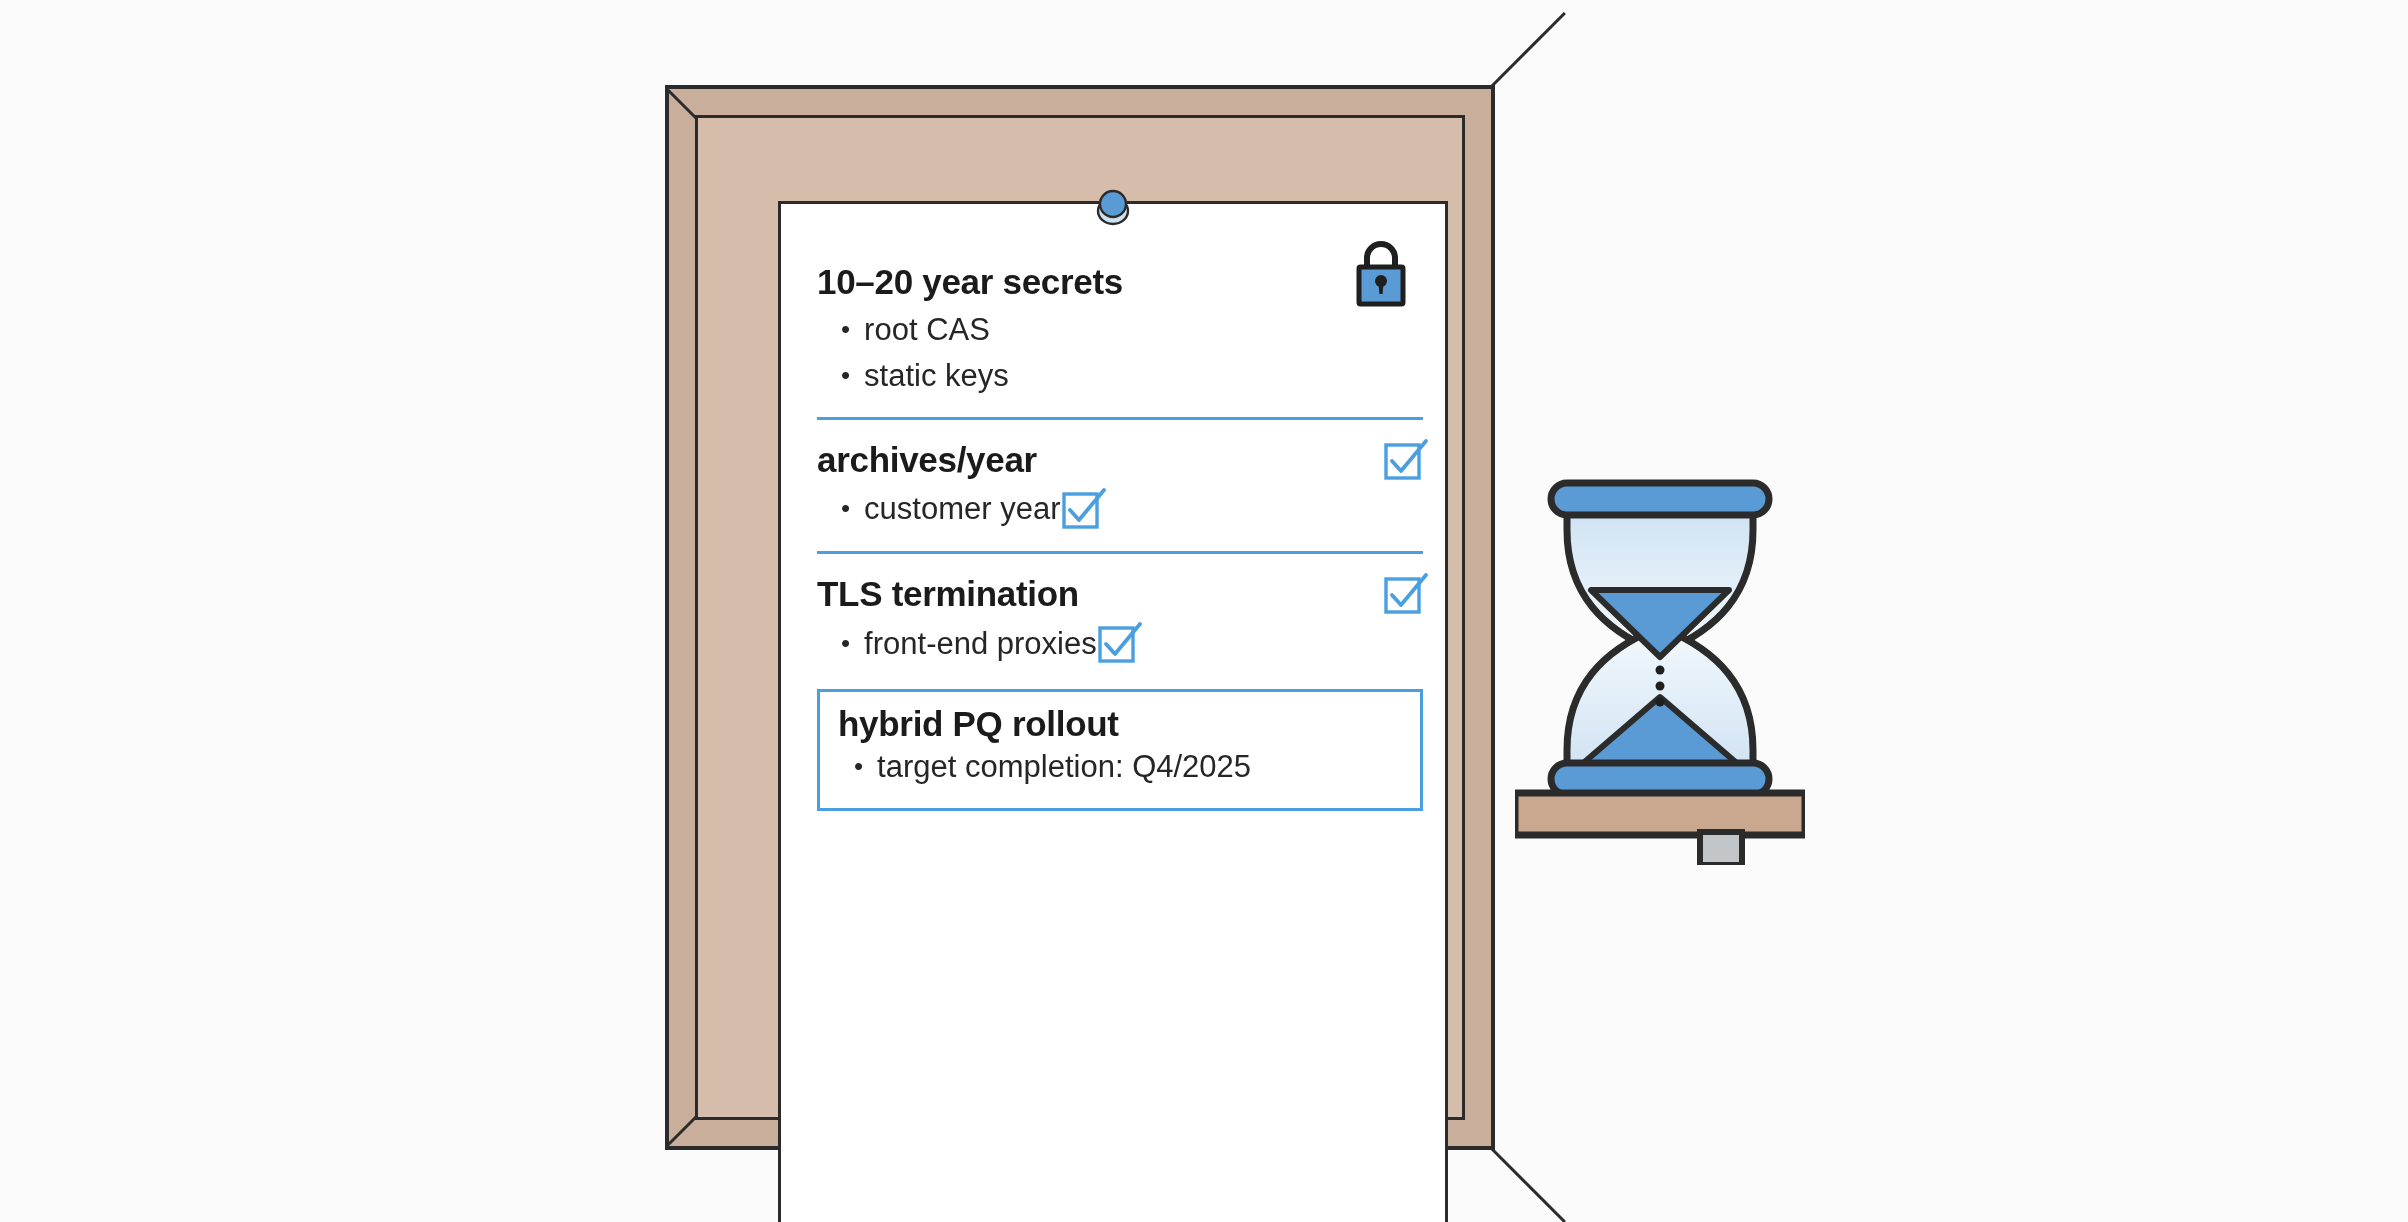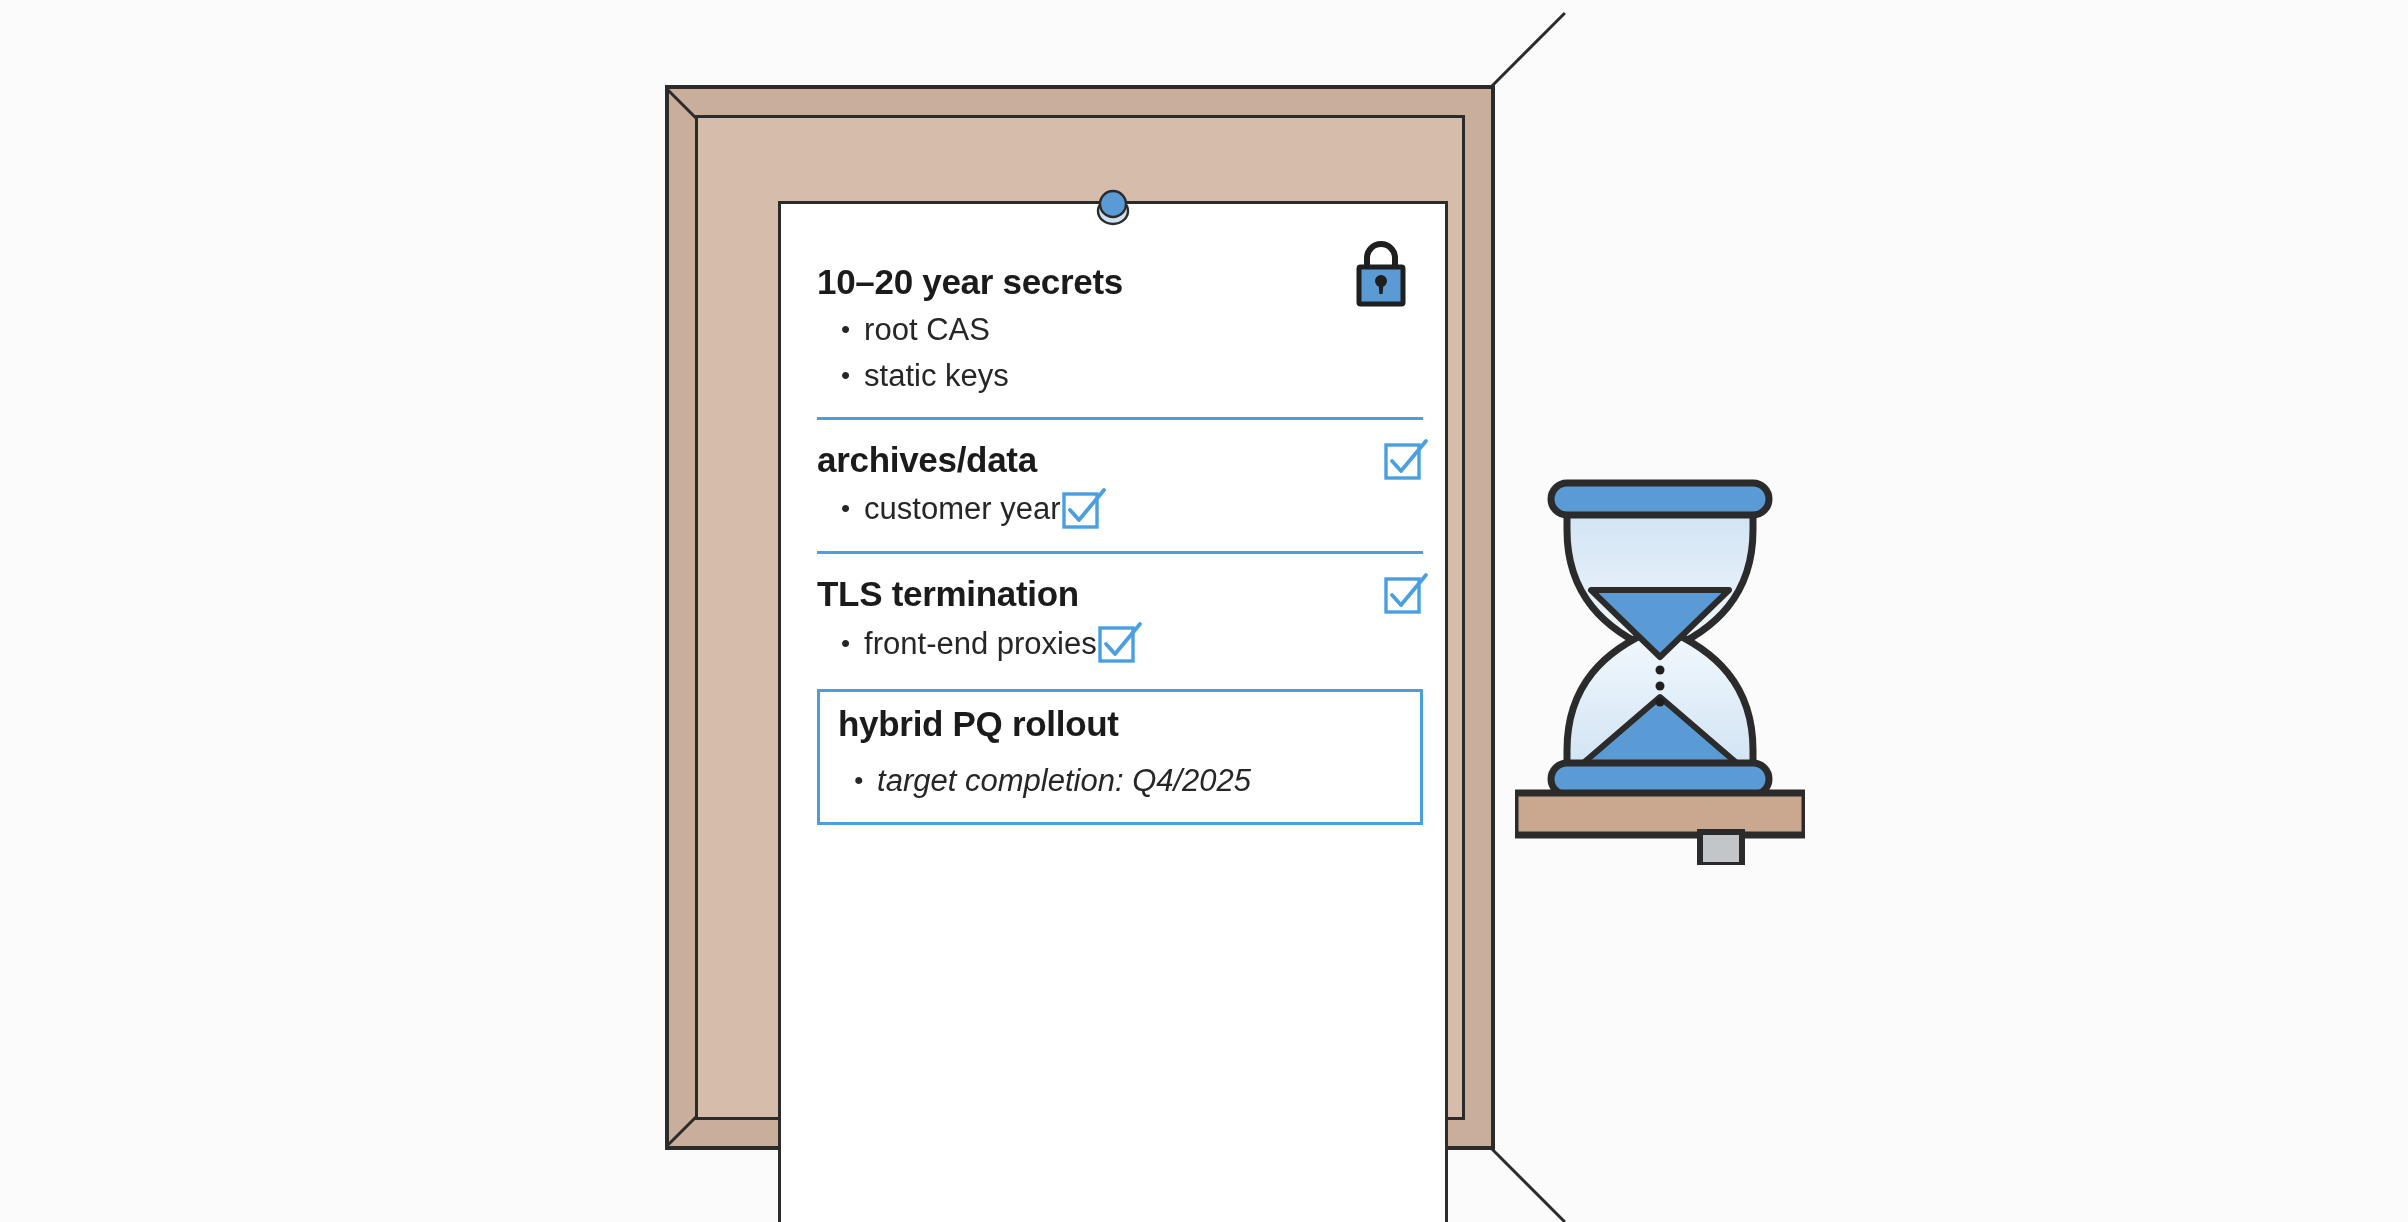--- a/index.html
+++ b/index.html
@@ -139,21 +139,21 @@
   .cbx svg { display: block; overflow: visible; }
 
   
   #highlight-box {
     border: 3px solid #4a9fe0;
     padding: 12px 0 22px 18px;
     margin-top: 26px;
     box-sizing: border-box;
   }
   #highlight-box .sec-title { margin-bottom: 4px; }
-  #highlight-box .bullet-row { padding-left: 16px; margin-top: 18px; font-style: italic; }
+  #highlight-box .bullet-row { padding-left: 16px; margin-top: 4px; }
 
   
   #hourglass {
     position: absolute;
     left: 1515px;
     top: 475px;
     width: 290px;
     height: 390px;
   }
   #hourglass svg { display: block; }
@@ -200,21 +200,21 @@
             </div>
             <div class="bullet-row">
               <div class="bullet-text"><span class="dot">•</span><span>static keys</span></div>
             </div>
           </div>
 
           <div class="divider"></div>
 
           <div class="section">
             <div class="sec-head">
-              <div class="sec-title">archives/data</div>
+              <div class="sec-title">archives/year</div>
               <div class="cbx">
                 <svg viewBox="0 0 40 40" width="40" height="40">
                   <rect x="3" y="5" width="33" height="33" fill="none" stroke="#4a9fe0" stroke-width="3.4"></rect>
                   <path d="M9 21 L18 31 L43 1" fill="none" stroke="#4a9fe0" stroke-width="3.8" stroke-linecap="round" stroke-linejoin="round"></path>
                 </svg>
               </div>
             </div>
             <div class="bullet-row">
               <div class="bullet-text"><span class="dot">•</span><span>customer year</span></div>
               <div class="cbx">

